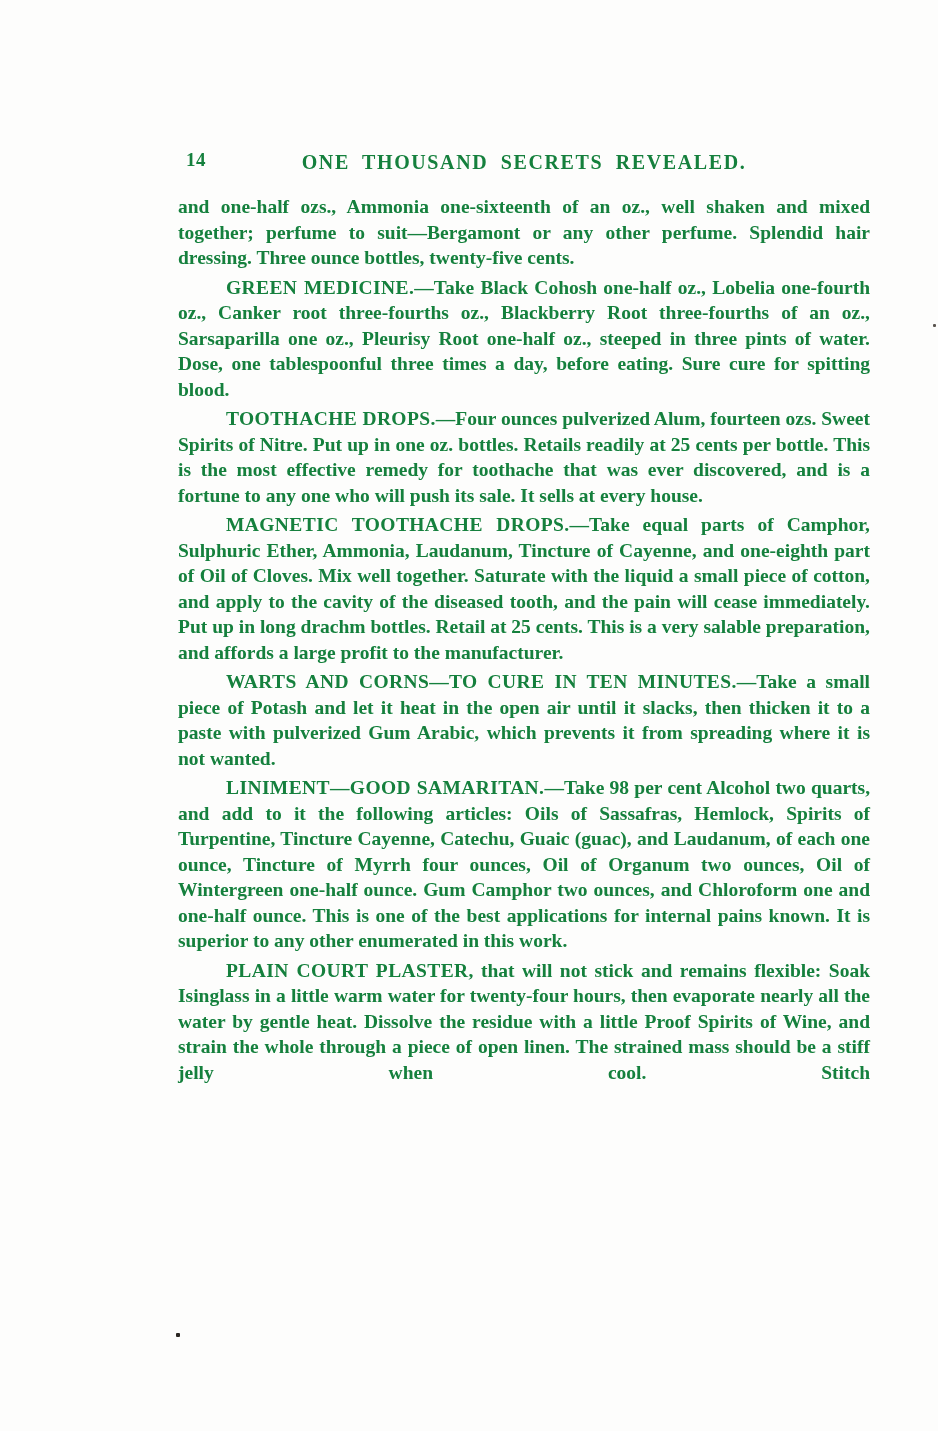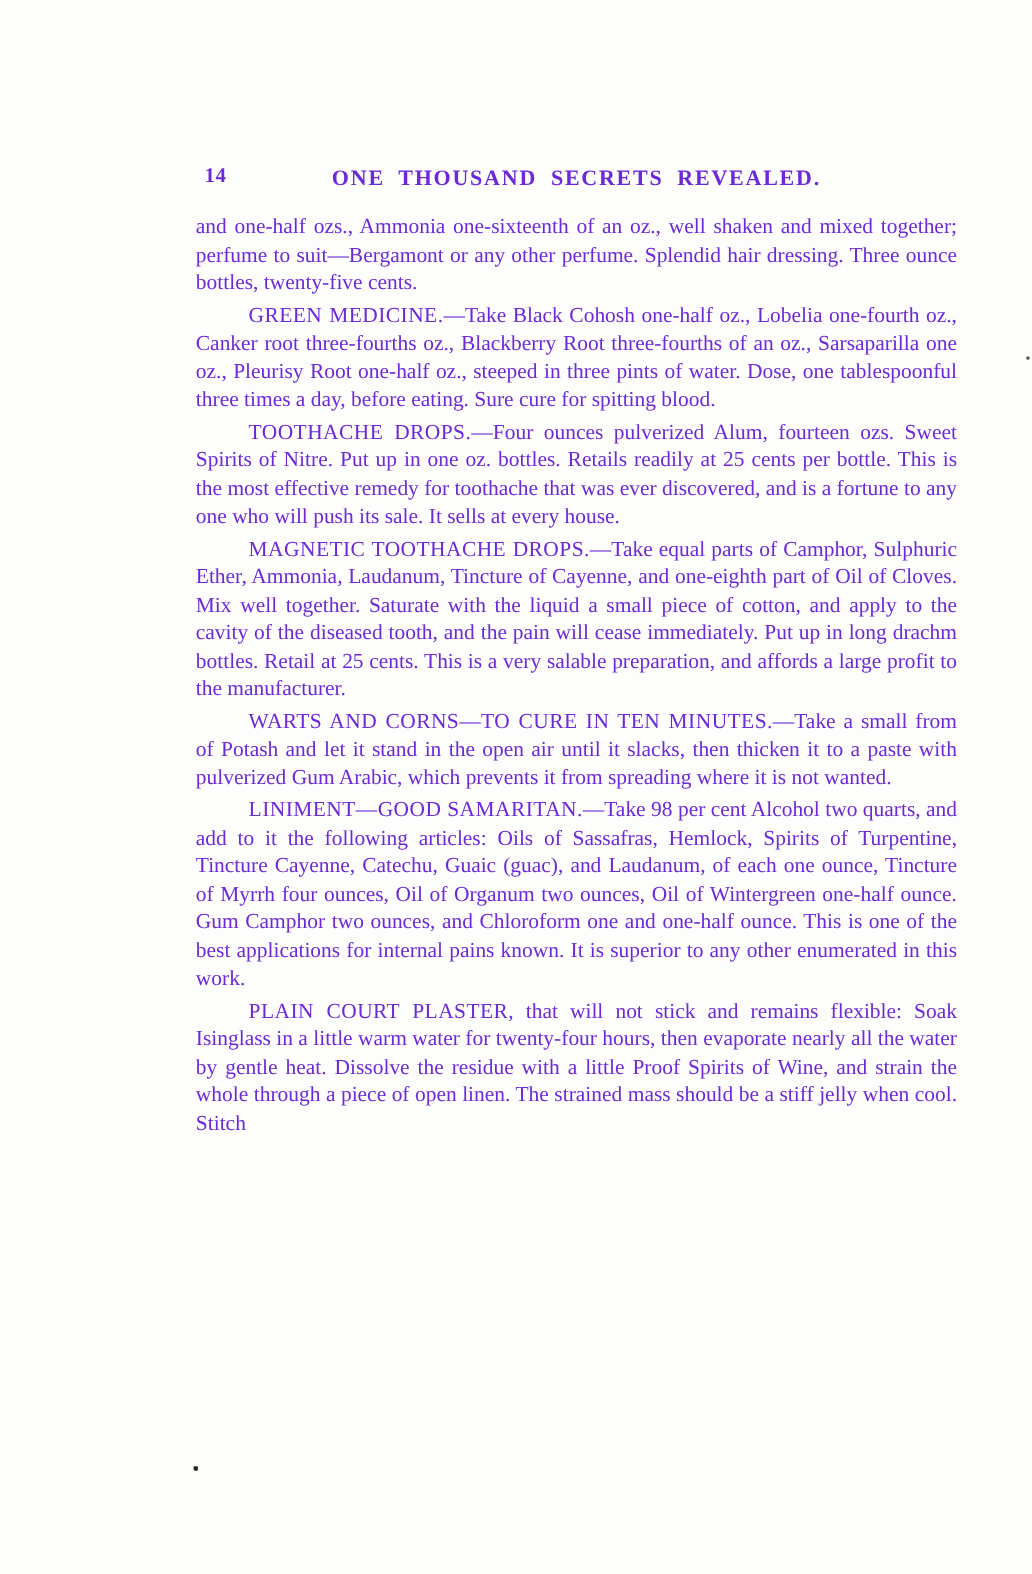--- a/index.html
+++ b/index.html
@@ -5,21 +5,21 @@
   html, body {
     margin: 0;
     padding: 0;
     background: #ffffff;
   }
   .page {
     position: relative;
     width: 938px;
     height: 1431px;
     background: #fdfdfc;
-    color: #6d28d9;
+    color: #15803d;
     font-family: "Liberation Serif", serif;
     overflow: hidden;
   }
   .running-header {
     position: absolute;
     top: 149px;
     left: 178px;
     width: 692px;
     height: 26px;
   }
@@ -41,20 +41,21 @@
     padding-top: 2px;
   }
   .body-text {
     position: absolute;
     top: 194px;
     left: 178px;
     width: 692px;
     font-size: 19.5px;
     line-height: 25.5px;
     text-align: justify;
+    font-weight: bold;
   }
   .body-text p {
     margin: 0 0 4px 0;
   }
   .body-text p.indent {
     text-indent: 48px;
   }
   .body-text p.continues {
     text-align-last: justify;
   }
@@ -93,21 +94,21 @@
   <div class="body-text">
     <p><span class="remedy-title"></span><span>and one-half ozs., Ammonia one-sixteenth of an oz., well shaken and mixed together; perfume to suit—Bergamont or any other perfume. Splendid hair dressing. Three ounce bottles, twenty-five cents.</span></p>
 
     <p class="indent"><span class="remedy-title">GREEN MEDICINE.</span><span>—Take Black Cohosh one-half oz., Lobelia one-fourth oz., Canker root three-fourths oz., Blackberry Root three-fourths of an oz., Sarsaparilla one oz., Pleurisy Root one-half oz., steeped in three pints of water. Dose, one tablespoonful three times a day, before eating. Sure cure for spitting blood.</span></p>
 
     <p class="indent"><span class="remedy-title">TOOTHACHE DROPS.</span><span>—Four ounces pulverized Alum, fourteen ozs. Sweet Spirits of Nitre. Put up in one oz. bottles. Retails readily at 25 cents per bottle. This is the most effective remedy for toothache that was ever discovered, and is a fortune to any one who will push its sale. It sells at every house.</span></p>
 
     <p class="indent"><span class="remedy-title">MAGNETIC TOOTHACHE DROPS.</span><span>—Take equal parts of Camphor, Sulphuric Ether, Ammonia, Laudanum, Tincture of Cayenne, and one-eighth part of Oil of Cloves. Mix well together. Saturate with the liquid a small piece of cotton, and apply to the cavity of the diseased tooth, and the pain will cease immediately. Put up in long drachm bottles. Retail at 25 cents. This is a very salable preparation, and affords a large profit to the manufacturer.</span></p>
 
 
-    <p class="indent"><span class="remedy-title">WARTS AND CORNS—TO CURE IN TEN MINUTES.</span><span>—Take a small from of Potash and let it stand in the open air until it slacks, then thicken it to a paste with pulverized Gum Arabic, which prevents it from spreading where it is not wanted.</span></p>
+    <p class="indent"><span class="remedy-title">WARTS AND CORNS—TO CURE IN TEN MINUTES.</span><span>—Take a small piece of Potash and let it heat in the open air until it slacks, then thicken it to a paste with pulverized Gum Arabic, which prevents it from spreading where it is not wanted.</span></p>
 
     <p class="indent"><span class="remedy-title">LINIMENT—GOOD SAMARITAN.</span><span>—Take 98 per cent Alcohol two quarts, and add to it the following articles: Oils of Sassafras, Hemlock, Spirits of Turpentine, Tincture Cayenne, Catechu, Guaic (guac), and Laudanum, of each one ounce, Tincture of Myrrh four ounces, Oil of Organum two ounces, Oil of Wintergreen one-half ounce. Gum Camphor two ounces, and Chloroform one and one-half ounce. This is one of the best applications for internal pains known. It is superior to any other enumerated in this work.</span></p>
 
     <p class="indent continues"><span class="remedy-title">PLAIN COURT PLASTER</span><span>, that will not stick and remains flexible: Soak Isinglass in a little warm water for twenty-four hours, then evaporate nearly all the water by gentle heat. Dissolve the residue with a little Proof Spirits of Wine, and strain the whole through a piece of open linen. The strained mass should be a stiff jelly when cool. Stitch</span></p>
   </div>
 
   <div class="speck speck-1"></div>
   <div class="speck speck-2"></div>
 
 </div>

